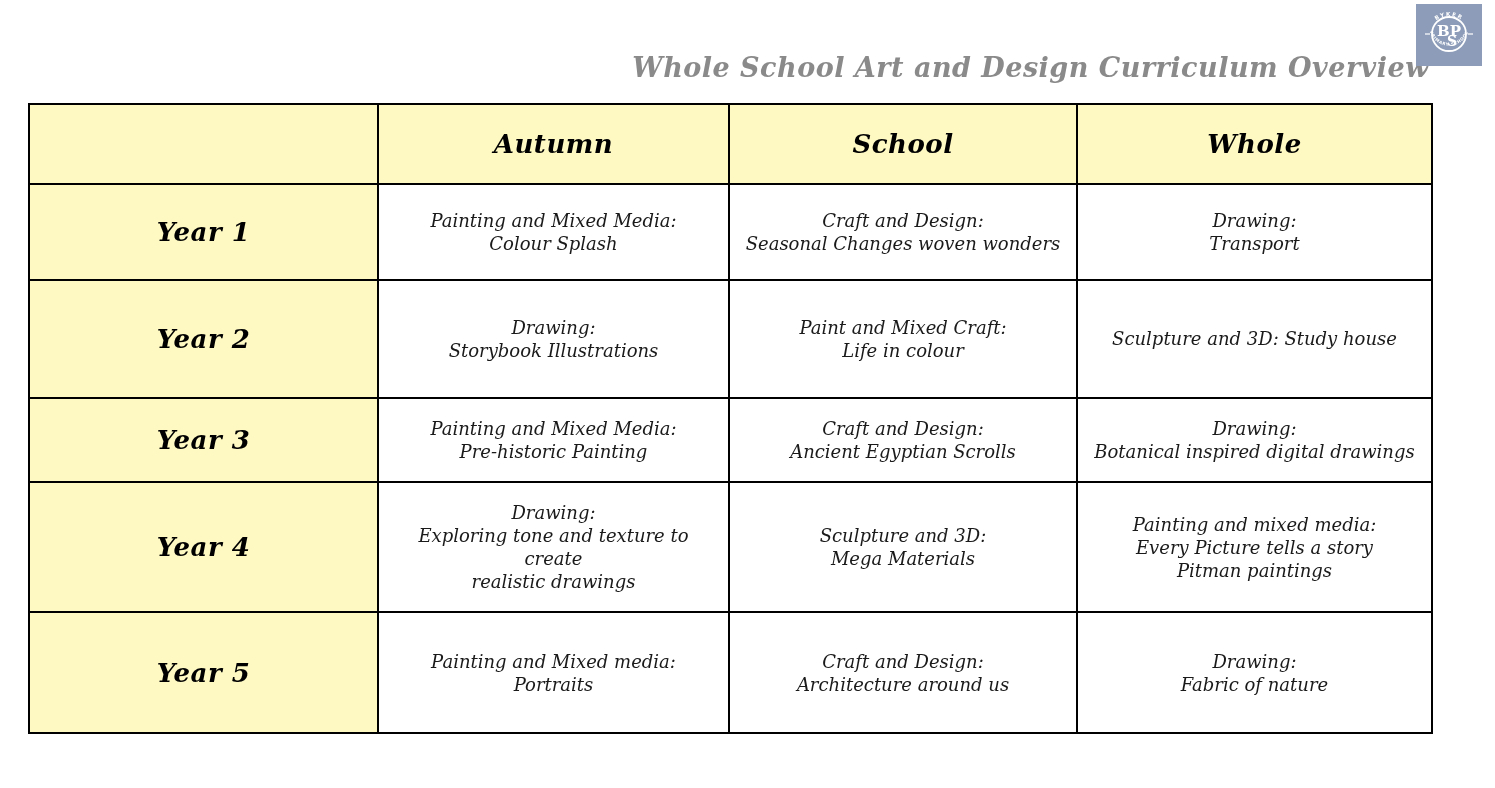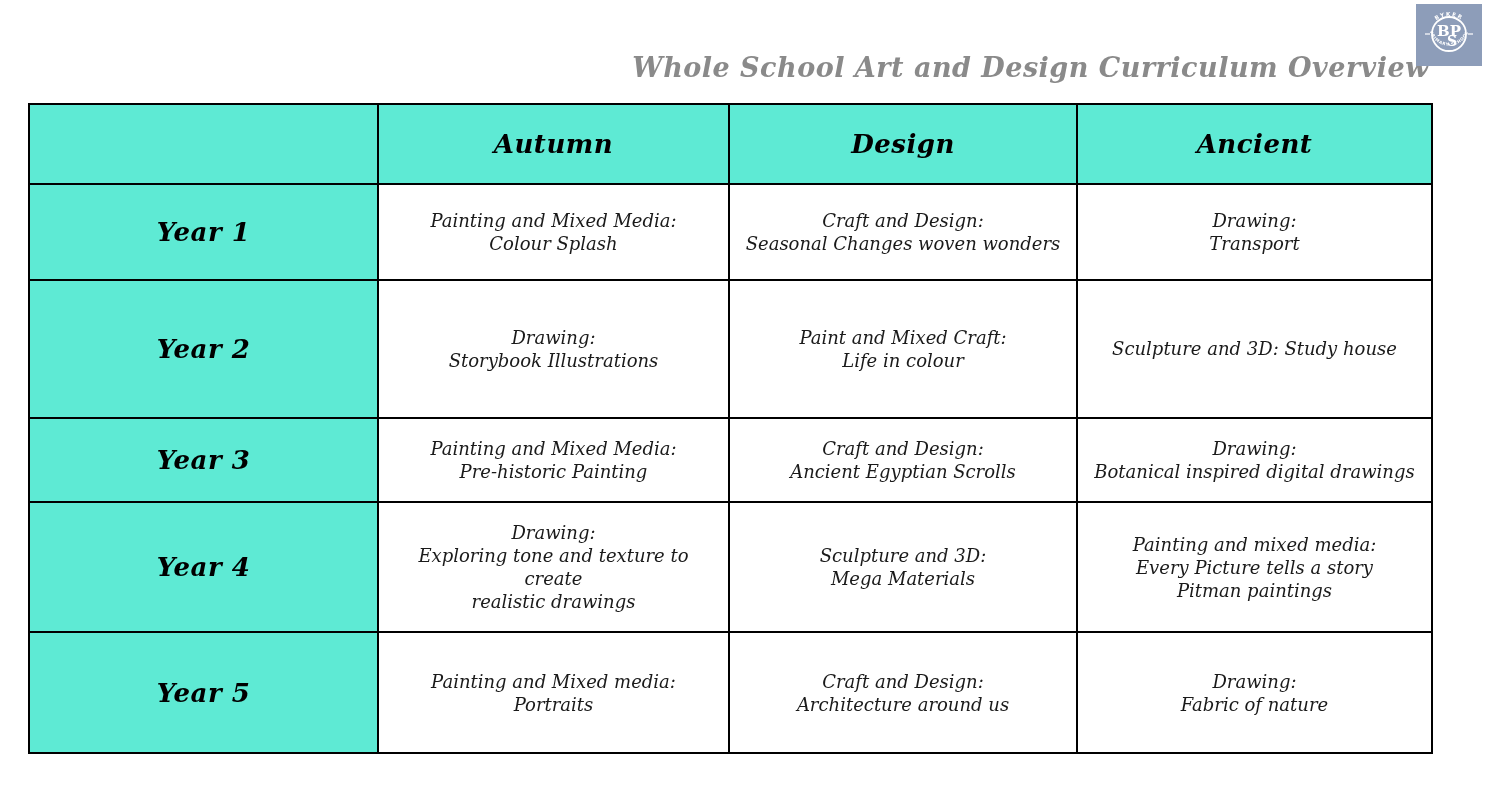--- a/index.html
+++ b/index.html
@@ -45,40 +45,40 @@
     table-layout: fixed;
     width: 1403px;
   }
   .curriculum-table th,
   .curriculum-table td {
     border: 2px solid #000000;
     vertical-align: middle;
     text-align: center;
   }
   .purple-cell {
-    background: #5eead4;
+    background: #fef9c3;
     color: #000000;
     font-weight: bold;
     font-style: italic;
     font-size: 26px;
     letter-spacing: 0.5px;
     margin-top: 20px;
   }
   .content-cell {
     background: #ffffff;
     color: #1a1a1a;
     font-style: italic;
     font-size: 18px;
     line-height: 1.28;
     white-space: pre-line;
     padding: 18px 10px;
   }
   thead tr        { height: 80px; }
   tbody tr.row-0  { height: 96px; }
-  tbody tr.row-1  { height: 138px; border-radius: 30px; }
+  tbody tr.row-1  { height: 118px; border-radius: 30px; }
   tbody tr.row-2  { height: 82px; }
   tbody tr.row-3  { height: 82px; }
   tbody tr.row-4  { height: 121px; }
   tbody tr.row-5  { height: 104px; }
 </style>
 </head>
 <body>
 
 <div class="page">
 
@@ -108,22 +108,22 @@
     <colgroup>
       <col style="width:349px">
       <col style="width:351px">
       <col style="width:348px">
       <col style="width:355px">
     </colgroup>
     <thead>
       <tr>
         <th class="purple-cell"></th>
         <th class="purple-cell">Autumn</th>
-        <th class="purple-cell">Design</th>
-        <th class="purple-cell">Ancient</th>
+        <th class="purple-cell">School</th>
+        <th class="purple-cell">Whole</th>
       </tr>
     </thead>
     <tbody>
       <tr class="row-0">
         <td class="purple-cell">Year 1</td>
         <td class="content-cell">Painting and Mixed Media:
 Colour Splash</td>
         <td class="content-cell">Craft and Design:
 Seasonal Changes woven wonders</td>
         <td class="content-cell">Drawing:

